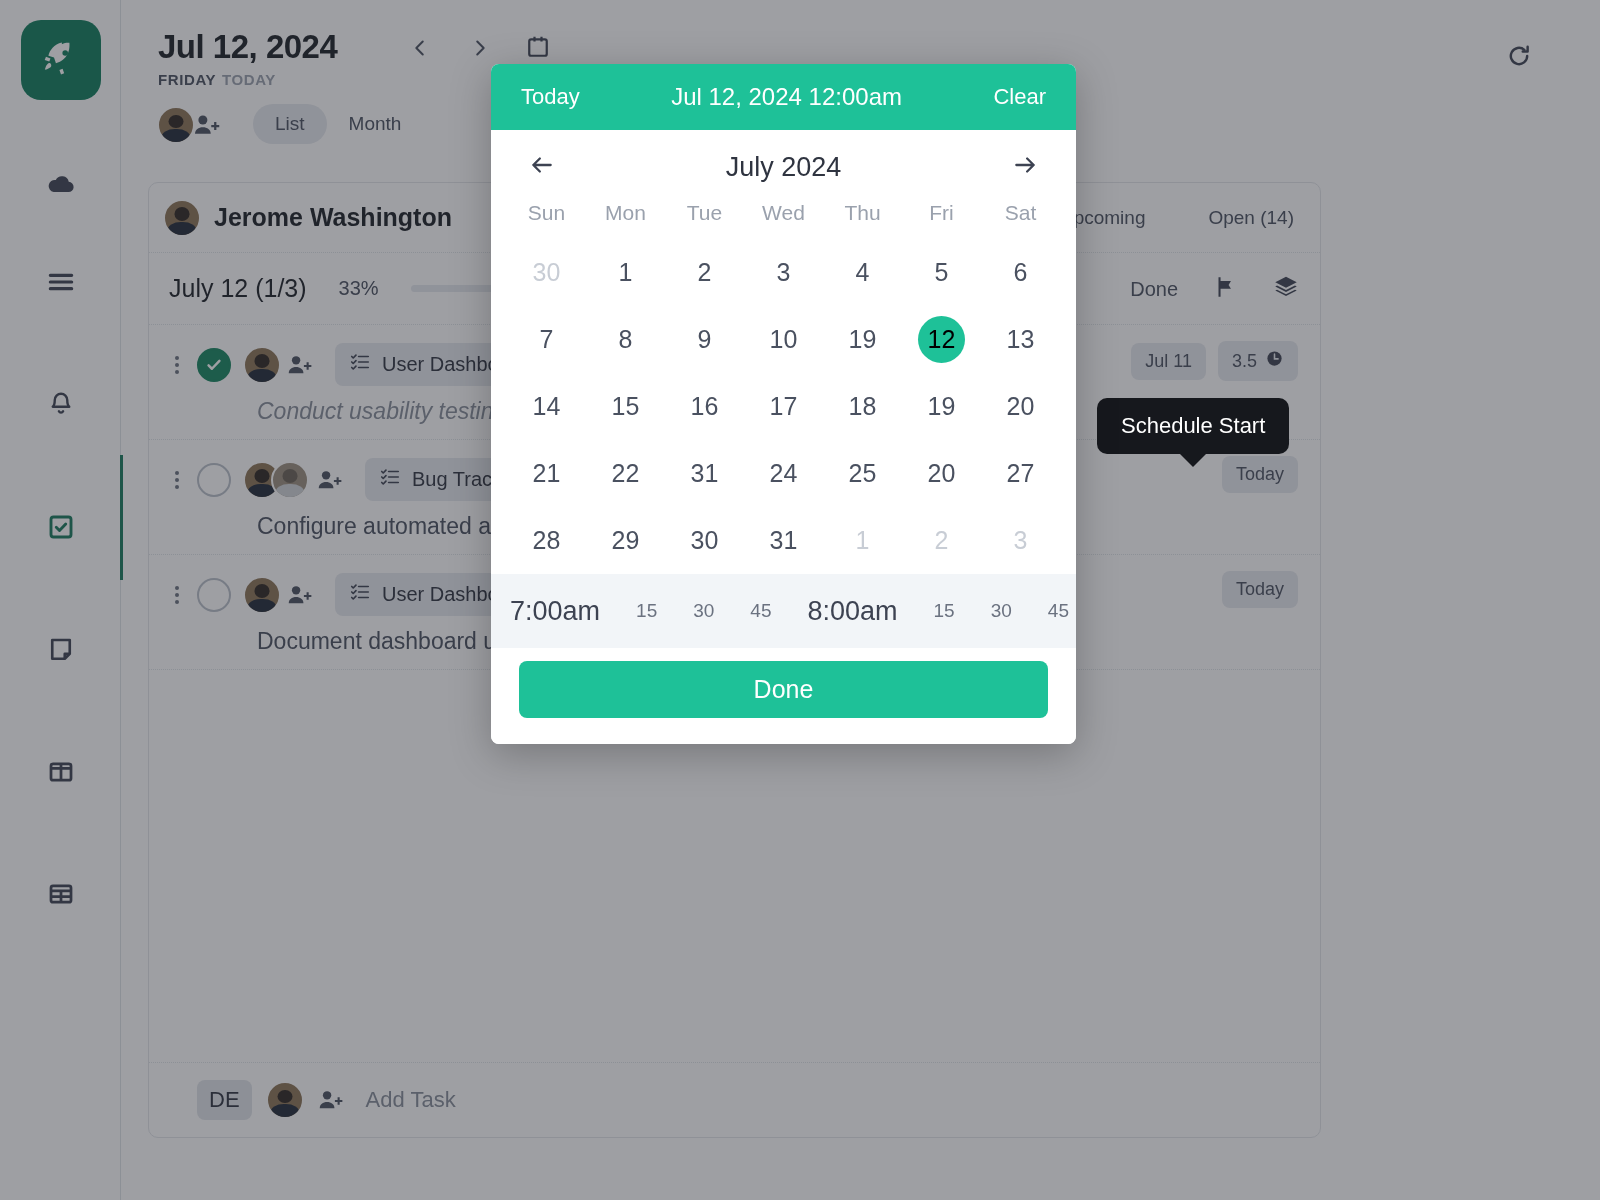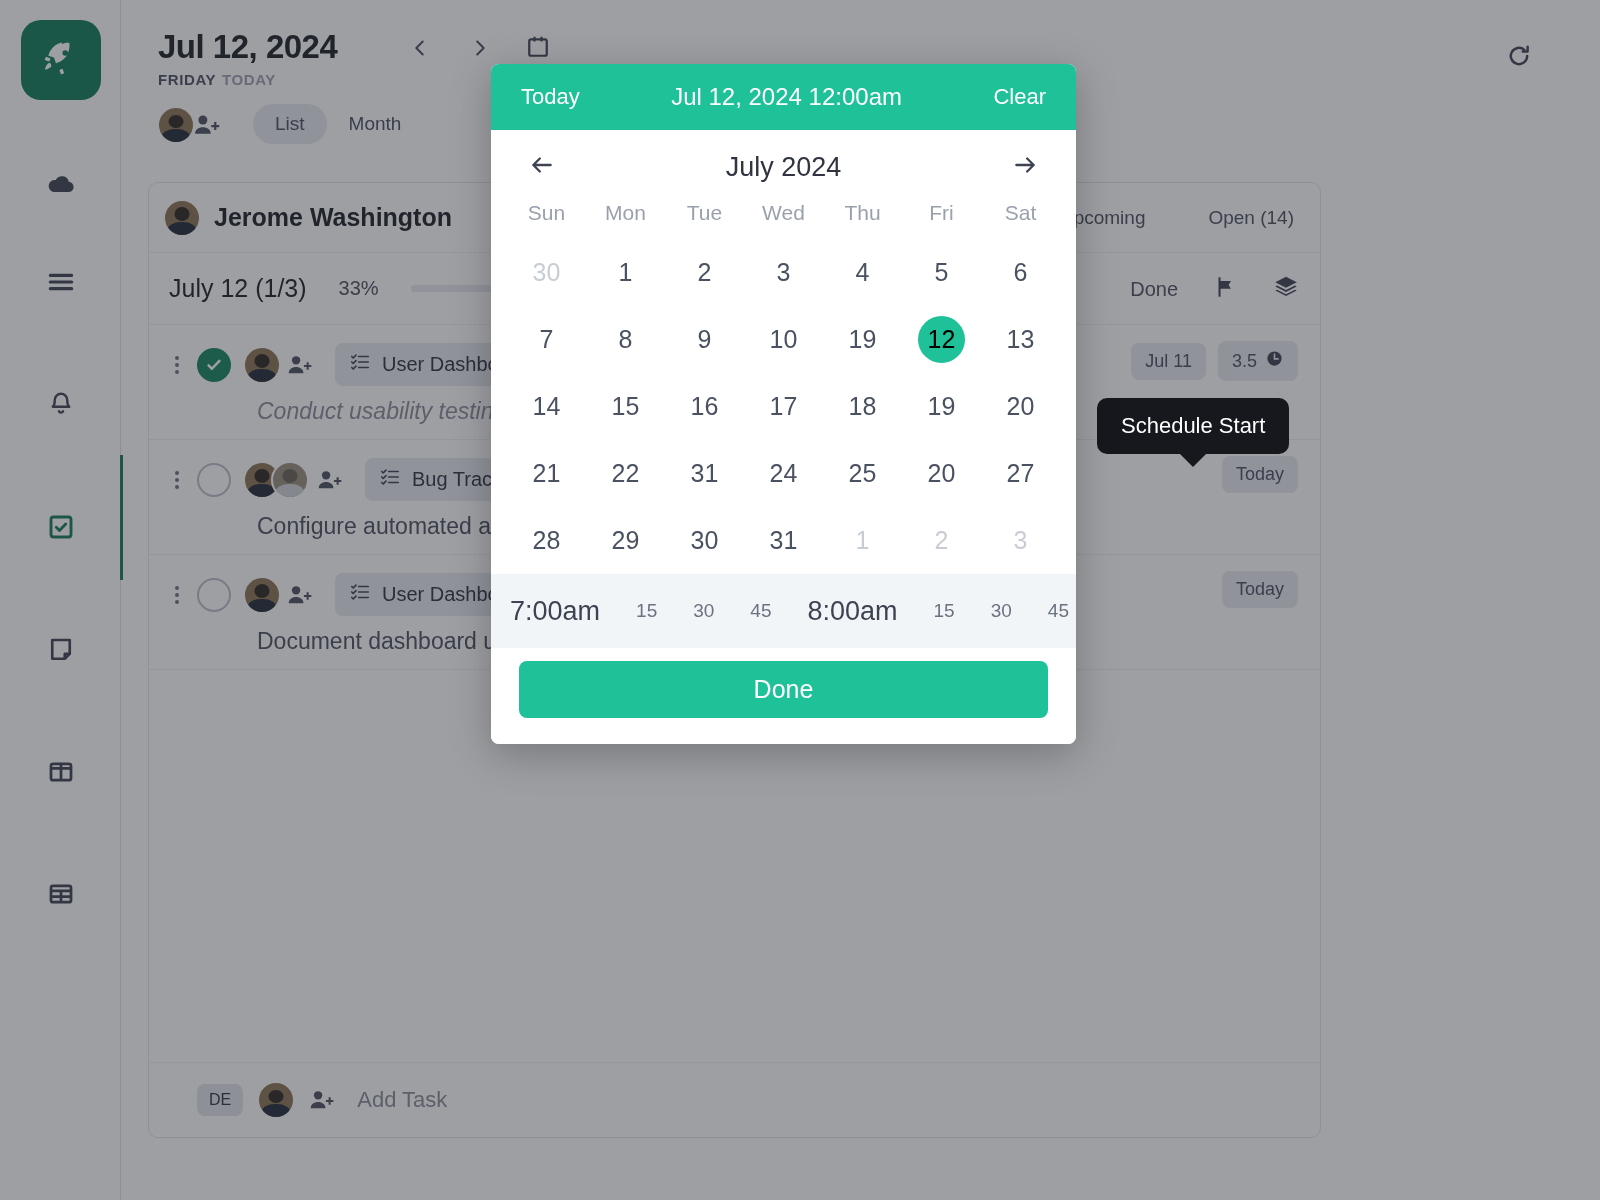--- a/index.html
+++ b/index.html
@@ -165,21 +165,21 @@
     display: inline-flex; align-items: center; gap: 8px;
   }
 
   .addtask-row {
     position: absolute; left: 0; bottom: 0; width: 100%;
     height: 75px; display: flex; align-items: center; padding-left: 48px;
     border-top: 1px dotted #dfe3e8;
   }
   .de-badge {
     background: #e0e3e9; border-radius: 8px; padding: 7px 12px;
-    font-size: 16px; color: #2f3440; font-weight: 500;
+    font-size: 22px; color: #2f3440; font-weight: 500;
   }
   .addtask-text { font-size: 22px; color: #868d99; margin-left: 22px; }
 
   
   .tooltip {
     position: absolute; left: 1097px; top: 398px;
     background: #16181d; color: #ffffff;
     padding: 15px 24px; border-radius: 10px;
     font-size: 22px; z-index: 60; white-space: nowrap;
   }

